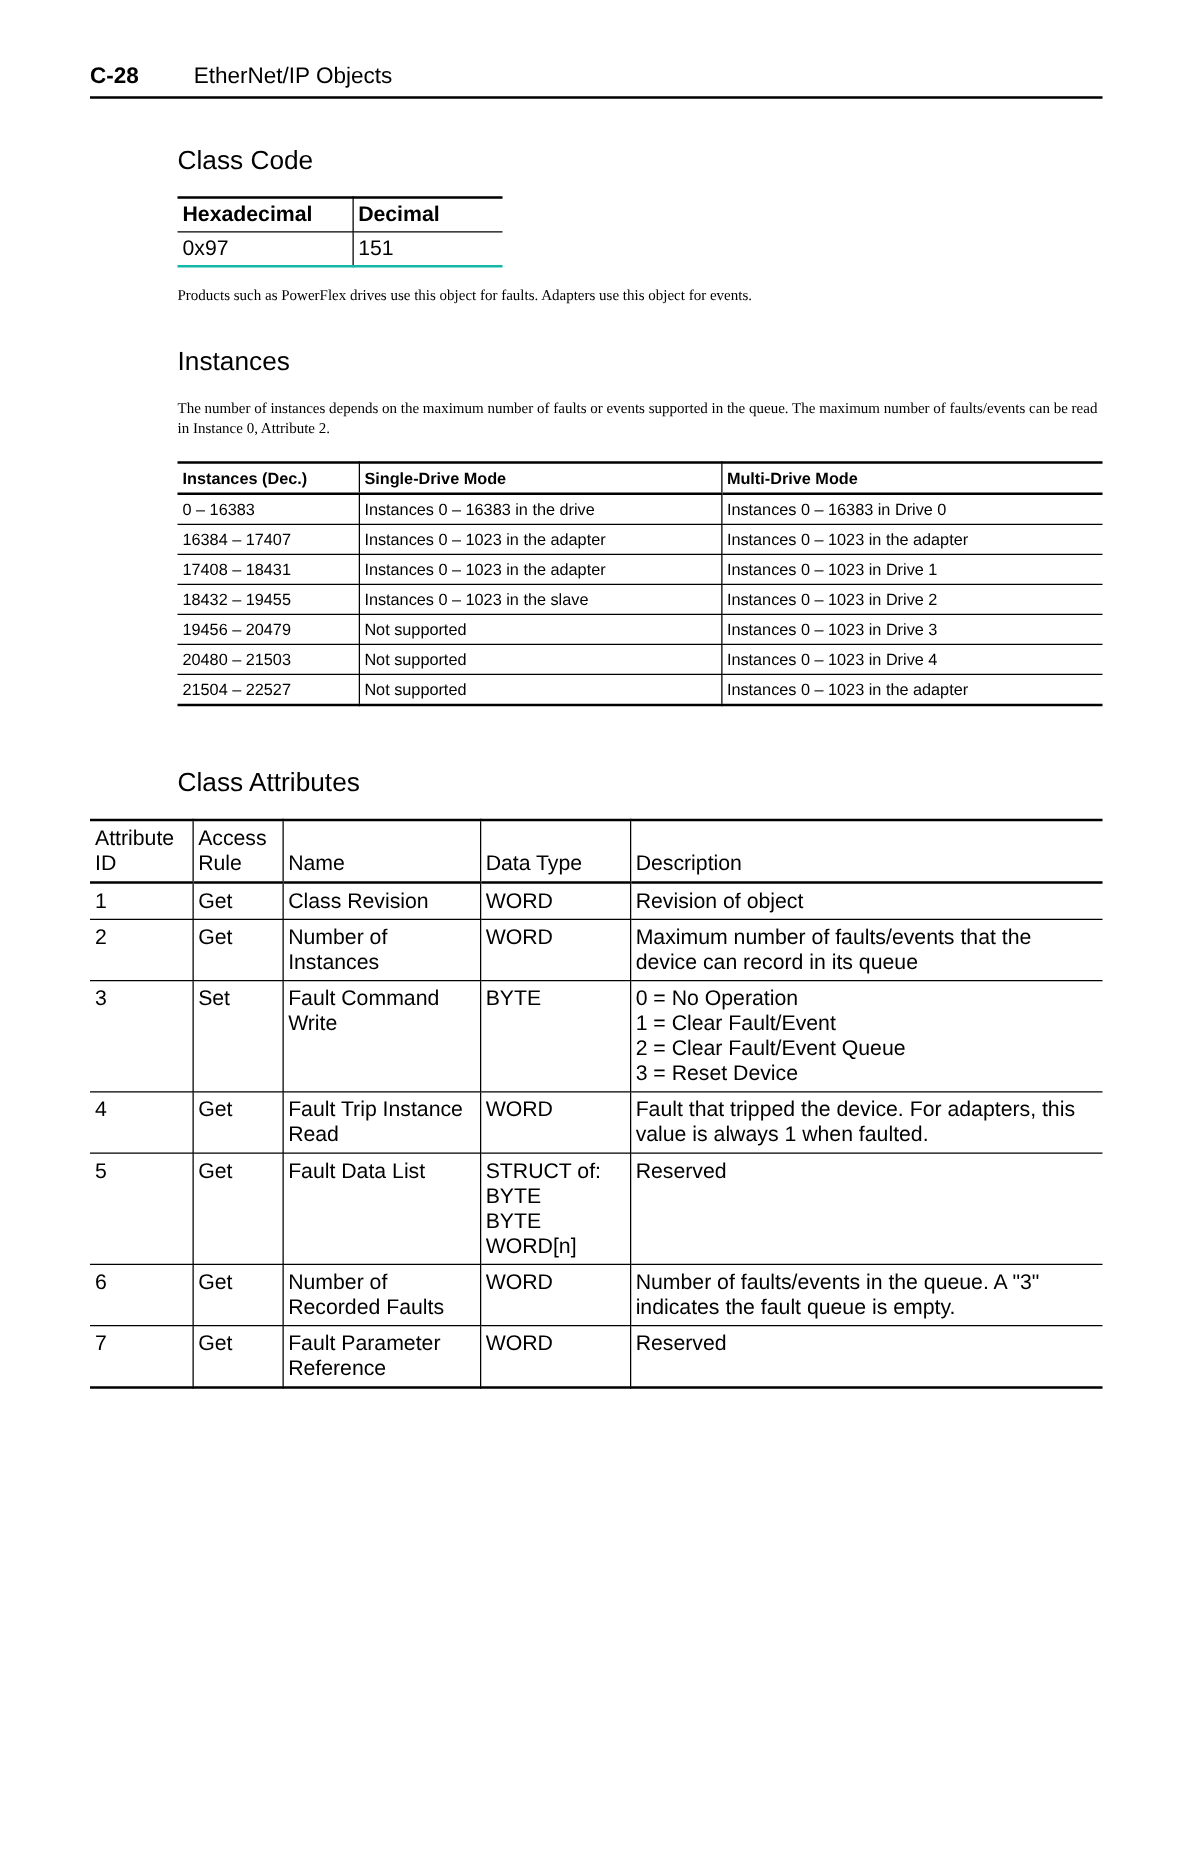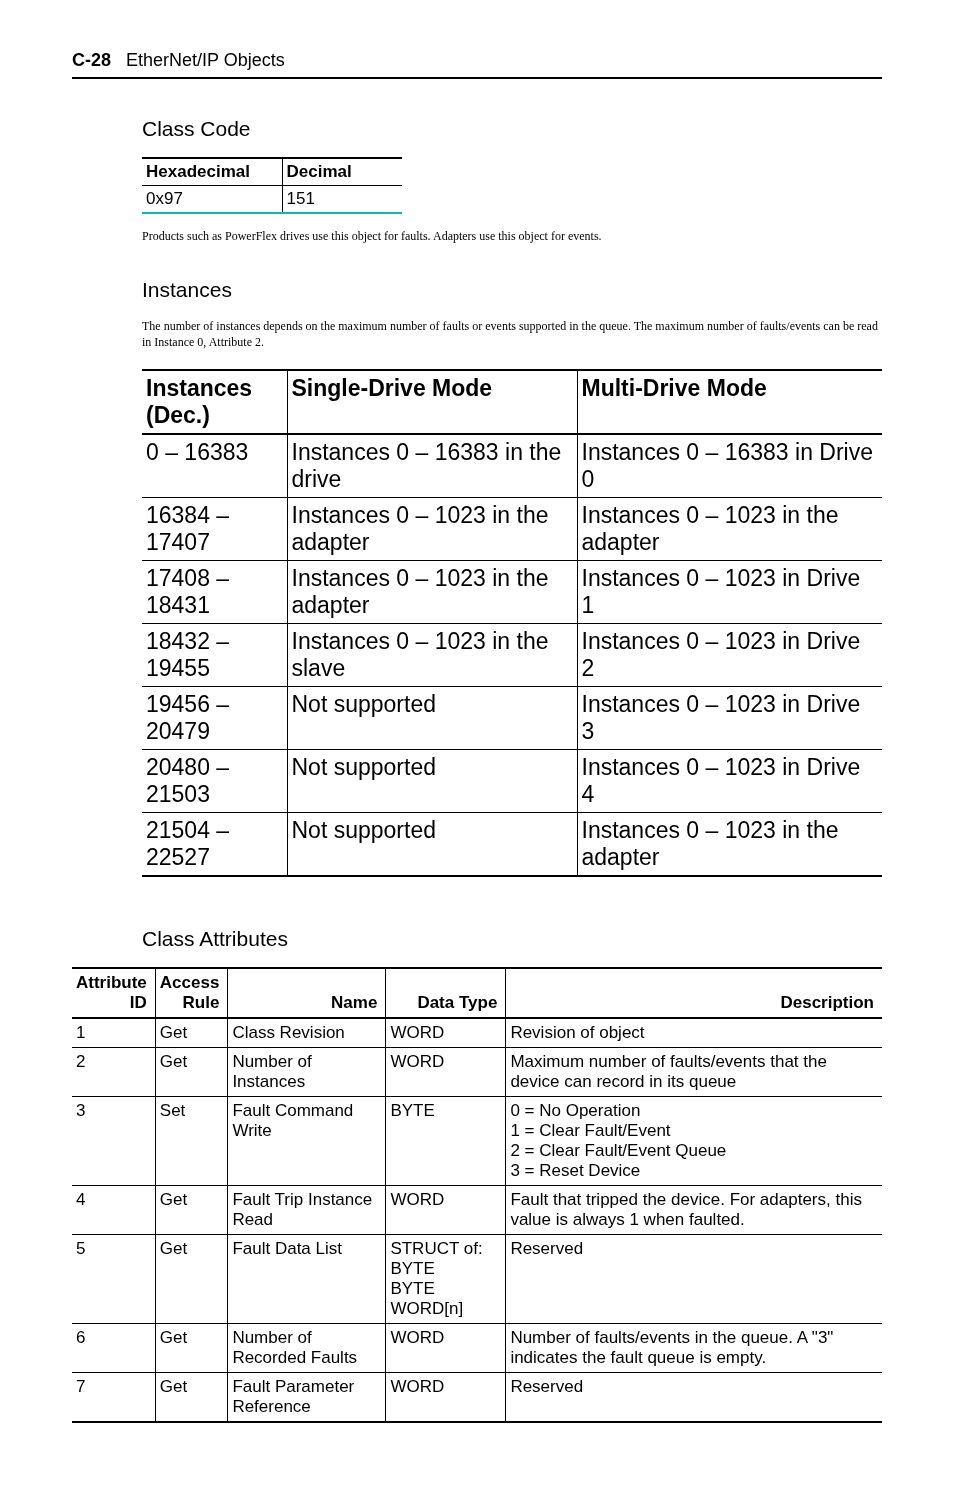--- a/index.html
+++ b/index.html
@@ -18,21 +18,21 @@
     display: flex;
     align-items: baseline;
     border-bottom: 2px solid #000;
     padding-bottom: 6px;
     margin-bottom: 38px;
     font-family: Arial, Helvetica, sans-serif;
   }
   .page-num {
     font-weight: bold;
     font-size: 18px;
-    margin-right: 15px;
+    margin-right: 44px;
   }
   .running-title {
     font-size: 18px;
   }
   .section-band {
     background: #dbe6f2;
     padding: 6px 12px;
     margin-left: 70px;
     margin-bottom: 44px;
   }
@@ -75,21 +75,21 @@
 
   table.wide-table {
     border-collapse: collapse;
     width: 100%;
     border-top: 2px solid #000;
     border-bottom: 2px solid #000;
     margin-bottom: 10px;
   }
   table.wide-table th, table.wide-table td {
     font-family: Arial, Helvetica, sans-serif;
-    font-size: 23px;
+    font-size: 13px;
     text-align: left;
     vertical-align: top;
     padding: 4px 8px 4px 4px;
     border-bottom: 1px solid #000;
     border-right: 1px solid #000;
   }
   table.wide-table th { font-weight: bold; }
   table.wide-table th:last-child,
   table.wide-table td:last-child { border-right: none; }
   table.wide-table thead tr th { border-bottom: 2px solid #000; }
@@ -102,21 +102,21 @@
   }
   table.full-table th, table.full-table td {
     font-family: Arial, Helvetica, sans-serif;
     font-size: 17px;
     text-align: left;
     vertical-align: top;
     padding: 4px 8px 4px 4px;
     border-bottom: 1px solid #000;
     border-right: 1px solid #000;
   }
-  table.full-table th { font-weight: bold; text-align: right; }
+  table.full-table th { font-weight: normal; }
   table.full-table th:last-child,
   table.full-table td:last-child { border-right: none; }
   table.full-table thead tr th { border-bottom: 2px solid #000; vertical-align: bottom; }
 
   .multiline { white-space: pre-line; }
   .gap-lg { height: 40px; }
 </style>
 </head>
 <body>
 

